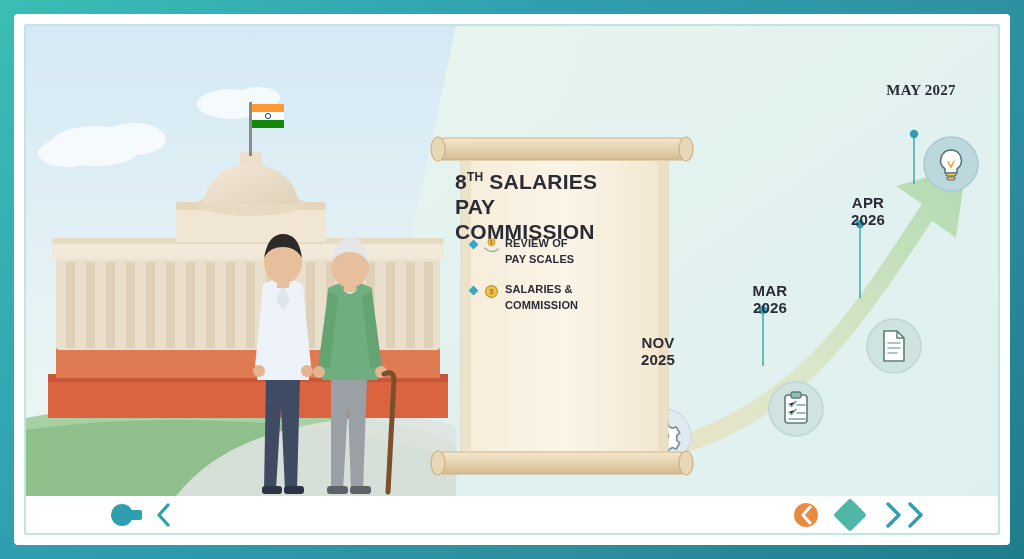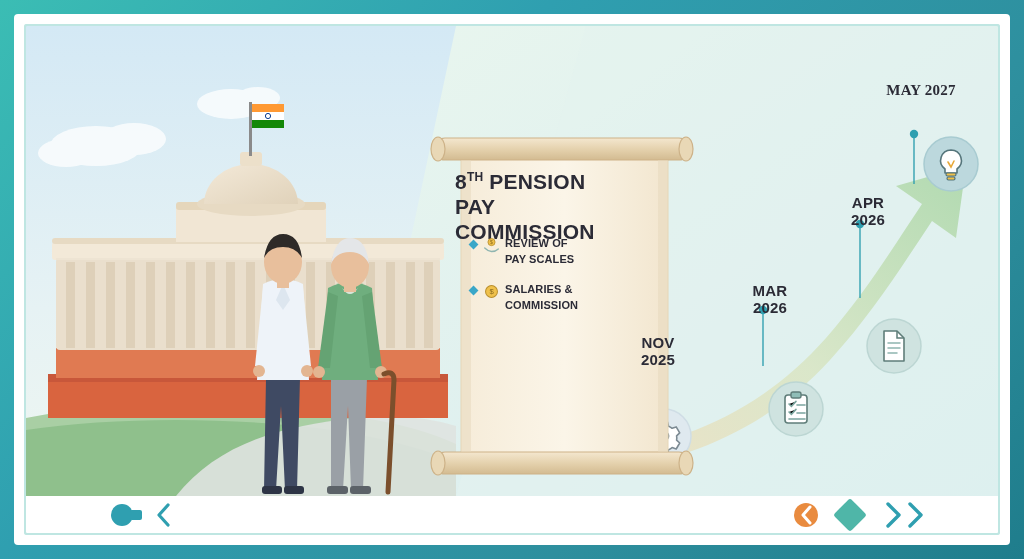--- a/index.html
+++ b/index.html
@@ -306,21 +306,21 @@
         <ellipse cx="412" cy="437" rx="7" ry="12" fill="#e9d8b6" stroke="#cdb288" stroke-width="1.2"></ellipse>
         <ellipse cx="660" cy="437" rx="7" ry="12" fill="#e9d8b6" stroke="#cdb288" stroke-width="1.2"></ellipse>
 
         <rect x="435" y="134" width="10" height="292" fill="#e6d7bb" opacity=".5"></rect>
         <rect x="632" y="134" width="10" height="292" fill="#e6d7bb" opacity=".5"></rect>
       </g>
     </svg>
   </div>
 
   <div class="scroll-title">
-    <span><span>8</span><sup>TH</sup><span> PENSION</span></span><br>
+    <span><span>8</span><sup>TH</sup><span> SALARIES</span></span><br>
     <span>PAY COMMISSION</span>
   </div>
 
   <div class="bullets">
 
     <div class="bullet">
       <span class="bdot"></span>
       <span class="bicon">
         <svg viewBox="0 0 20 20" width="17" height="17">
           <circle cx="10" cy="6" r="4.2" fill="#f0c14b" stroke="#b98f2e" stroke-width="1"></circle>

